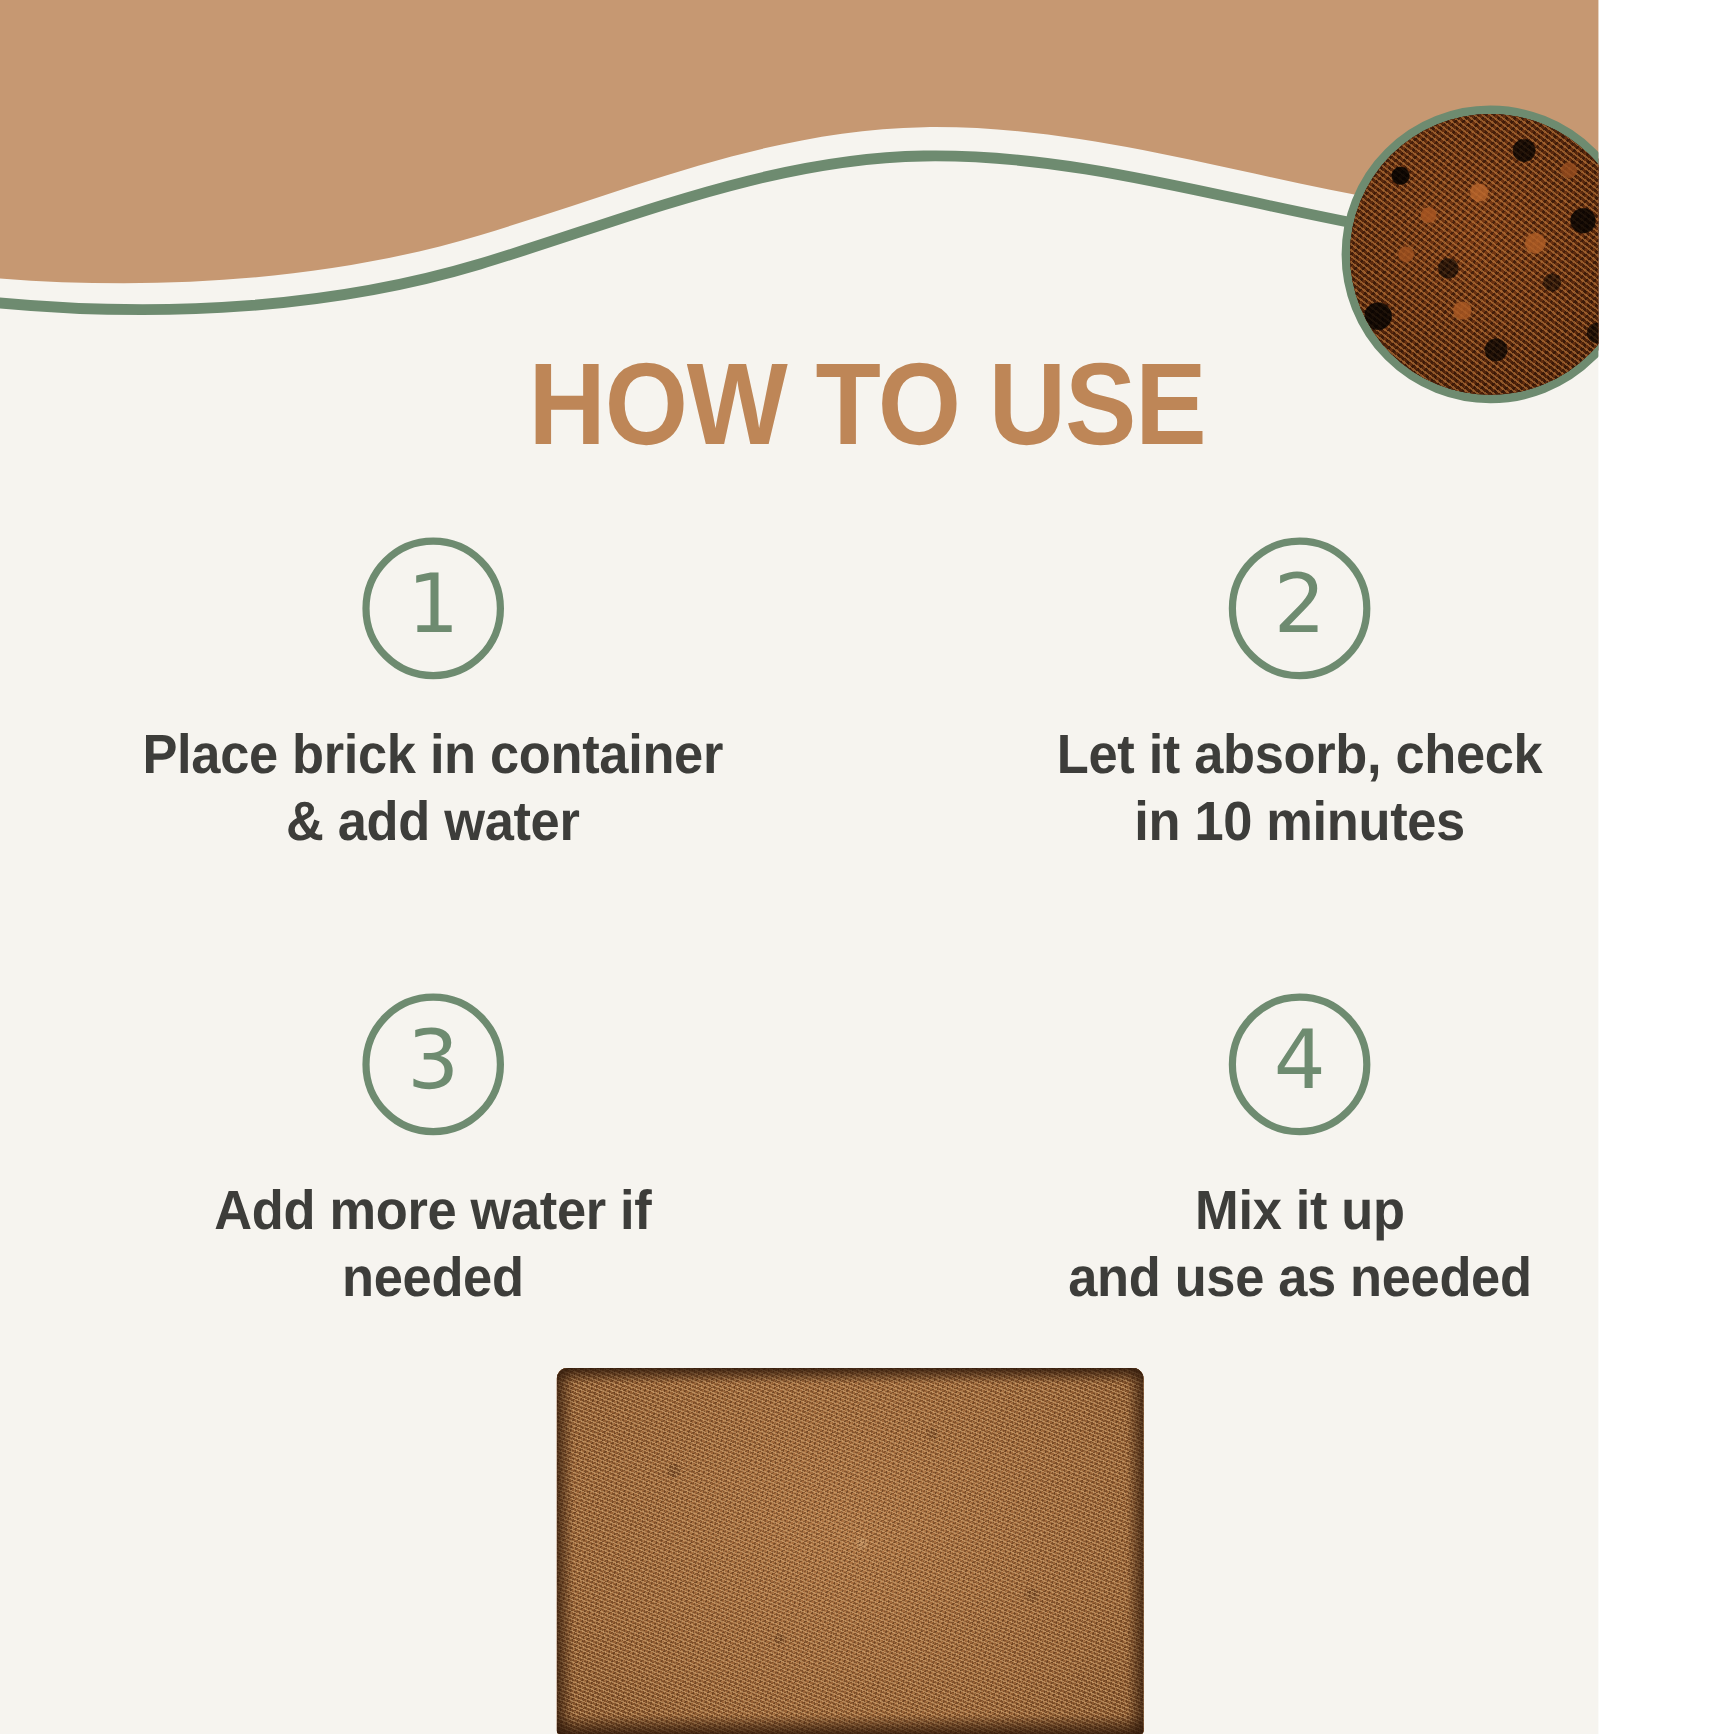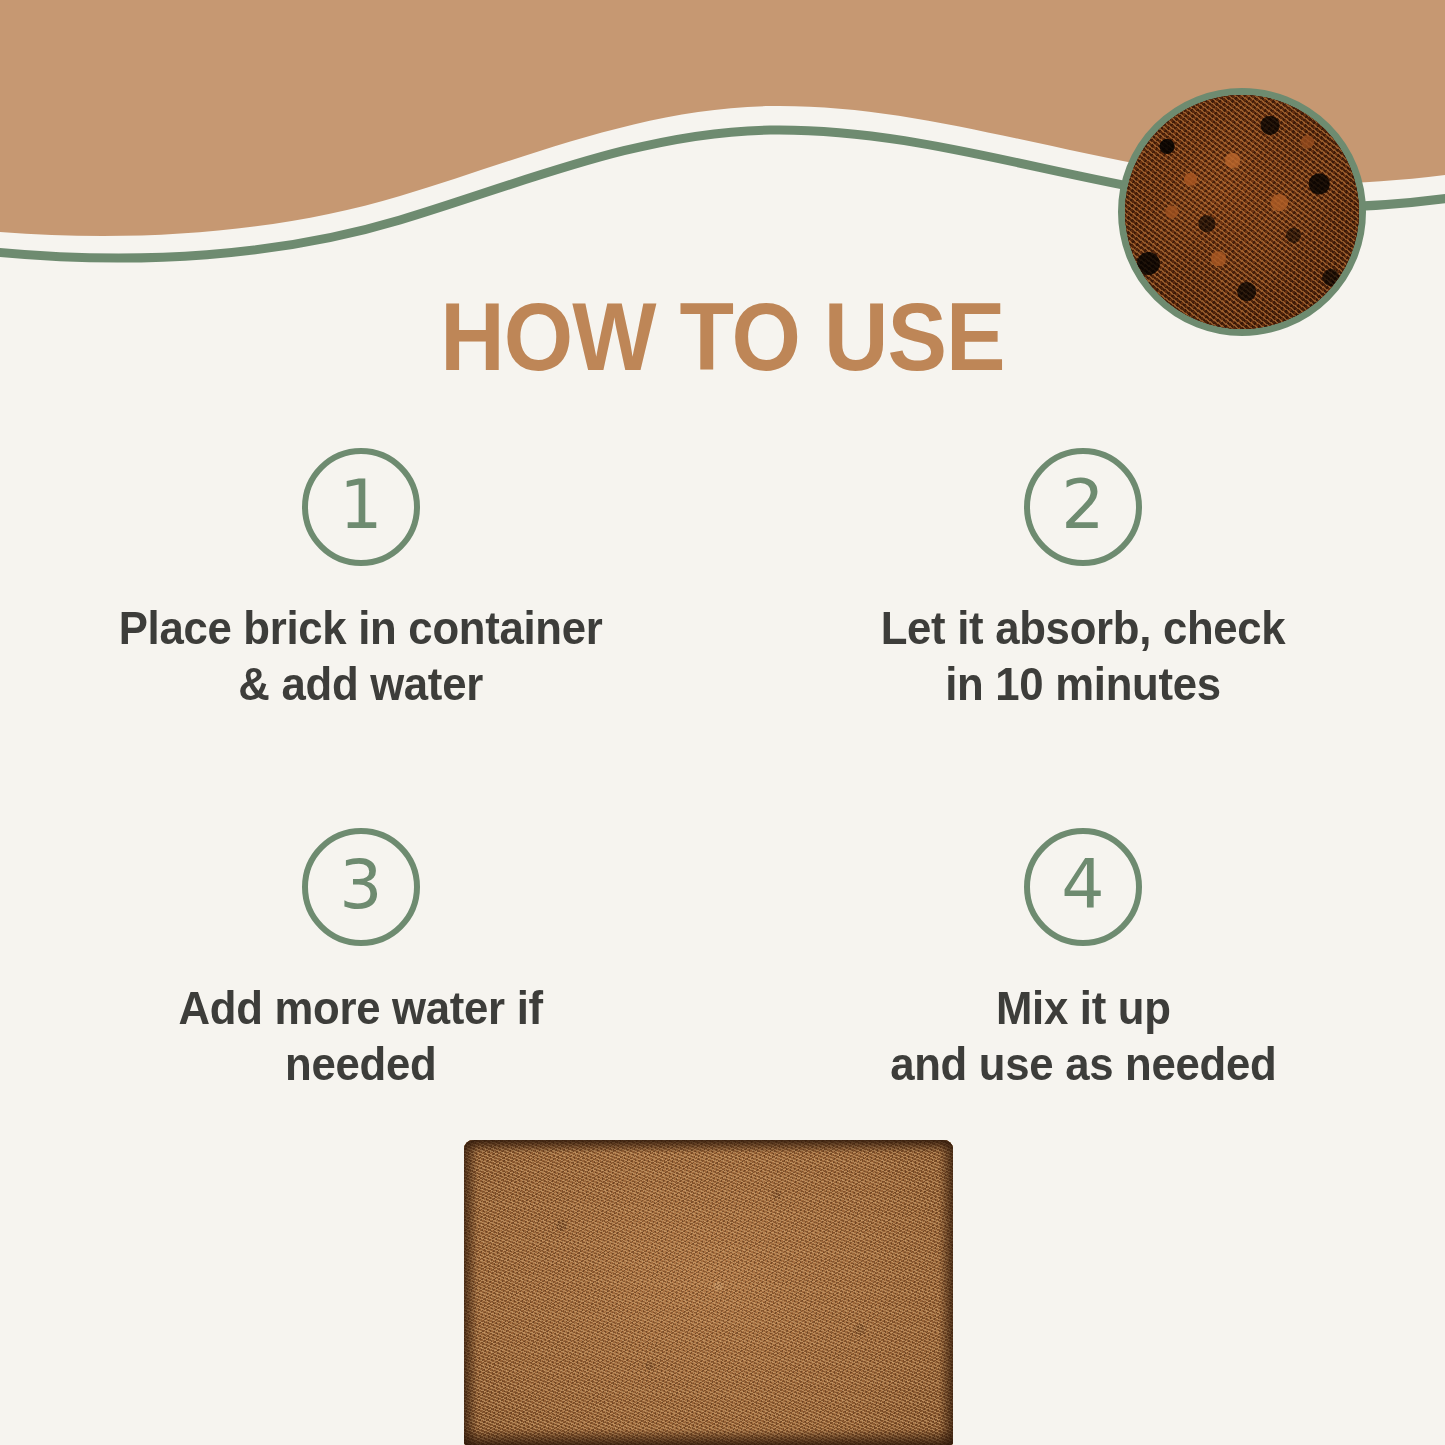--- a/index.html
+++ b/index.html
@@ -2,21 +2,21 @@
 <html><head>
 <meta charset="utf-8">
 <style>
   html, body {
     margin: 0;
     padding: 0;
     background: #ffffff;
   }
   #page {
     position: relative;
-    width: 1445px;
+    width: 1332px;
     height: 1445px;
     background: #F6F4EF;
     overflow: hidden;
     font-family: "Liberation Sans", sans-serif;
   }
 
   
   .wave-band {
     position: absolute;
     top: 0;

